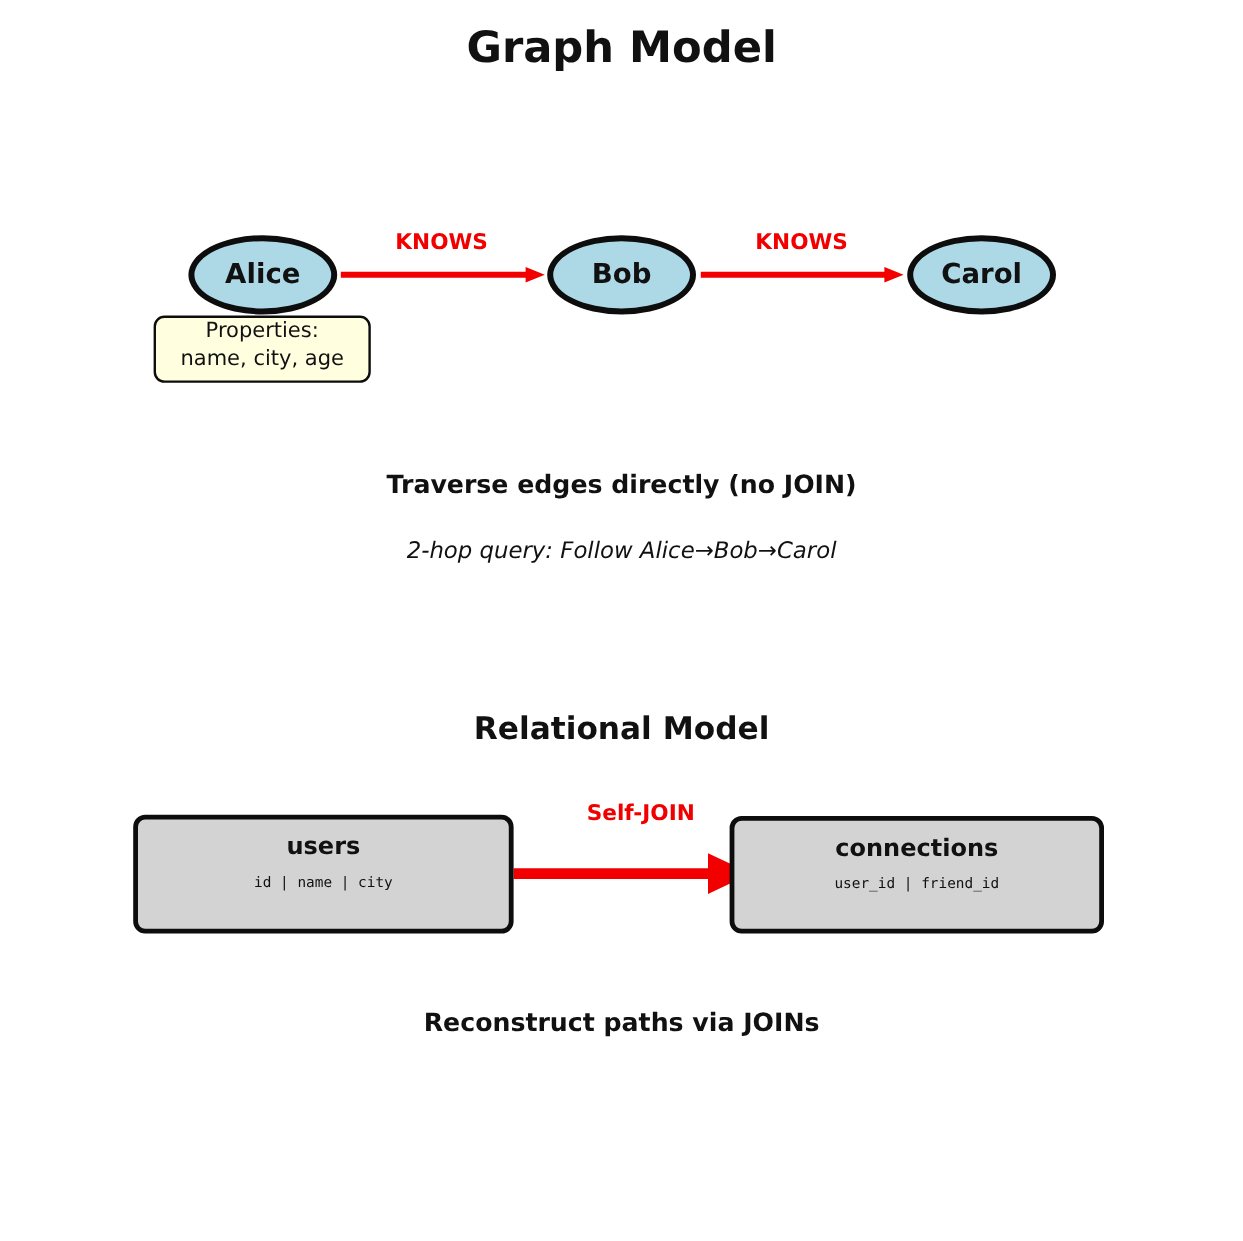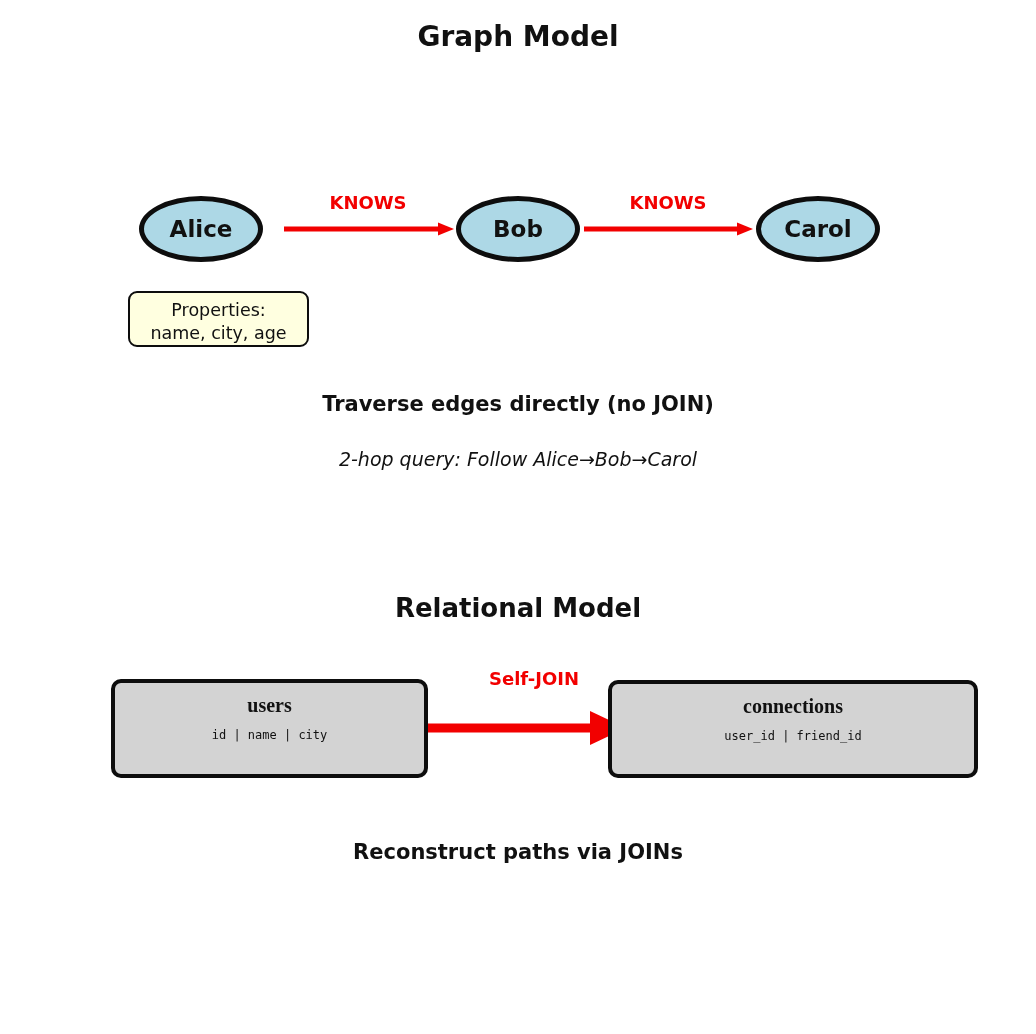--- a/index.html
+++ b/index.html
@@ -35,21 +35,21 @@
   }
   .centered-text {
     position: absolute;
     left: 0;
     width: 1036px;
     text-align: center;
     white-space: nowrap;
   }
   .section-title-lg {
     top: 20px;
-    font-size: 28px;
+    font-size: 36px;
     font-weight: bold;
   }
   .section-title-md {
     top: 593px;
     font-size: 26px;
     font-weight: bold;
   }
   .node {
     position: absolute;
     width: 124px;
@@ -57,21 +57,21 @@
     box-sizing: border-box;
     background: var(--node-fill, #add8e6);
     border: 5px solid #0d0d0d;
     border-radius: 50%;
     display: flex;
     align-items: center;
     justify-content: center;
     font-size: 23px;
     font-weight: bold;
   }
-  .node-alice { left: 139px; top: 196px; }
+  .node-alice { left: 157px; top: 196px; }
   .node-bob   { left: 456px; top: 196px; }
   .node-carol { left: 756px; top: 196px; }
   .edge-label {
     position: absolute;
     transform: translate(-50%, -50%);
     color: var(--accent-red, #f20000);
     font-size: 18px;
     font-weight: bold;
     white-space: nowrap;
   }
@@ -80,22 +80,21 @@
   .note-box {
     position: absolute;
     box-sizing: border-box;
     border: 2.5px solid #0d0d0d;
     border-radius: 9px;
     text-align: center;
     font-size: 17.5px;
     line-height: 23px;
     display: flex;
     flex-direction: column;
-    justify-content: flex-end;
-    margin-top: 28px;
+    justify-content: flex-start;
   }
   .properties-box {
     left: 128px; top: 263px;
     width: 181px; height: 56px;
     background: var(--properties-fill, #ffffe0);
   }
   .edge-properties-box {
     left: 573px; top: 263px;
     width: 190px; height: 56px;
     background: var(--edge-properties-fill, #f08080);
@@ -117,26 +116,25 @@
     box-sizing: border-box;
     background: var(--table-fill, #d3d3d3);
     border: 4px solid #0d0d0d;
     border-radius: 10px;
     display: flex;
     flex-direction: column;
     align-items: center;
     padding-top: 9px;
   }
   .table-users { left: 111px; top: 679px; width: 317px; height: 99px; }
-  .table-connections { left: 608px; top: 680px; width: 370px; height: 98px; }
+  .table-connections { left: 608px; top: 680px; width: 312px; height: 98px; }
   .table-name {
     font-size: 20px;
     font-weight: bold;
     line-height: 26px;
-    font-family: Liberation Serif, serif;
   }
   .table-columns {
     font-family: "DejaVu Sans Mono", "Liberation Mono", monospace;
     font-size: 12px;
     line-height: 20px;
     margin-top: 7px;
     white-space: pre;
   }
   .join-label {
     position: absolute;

